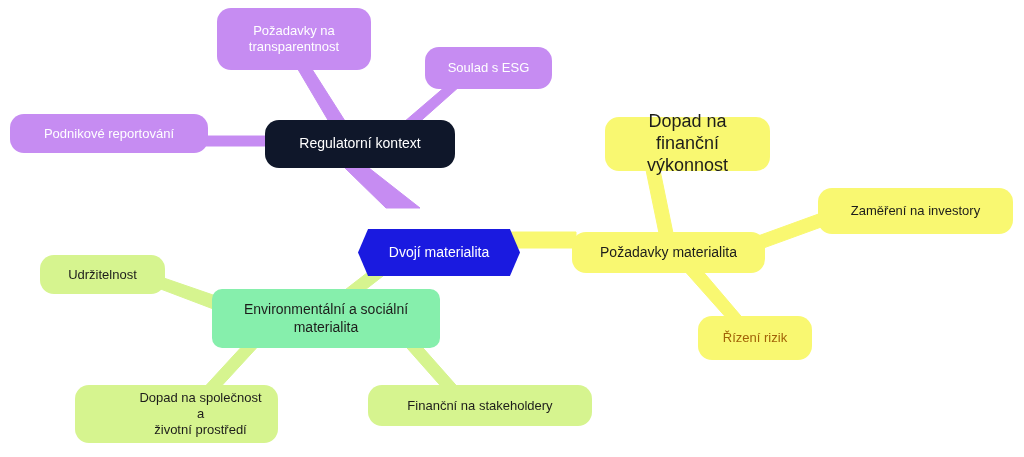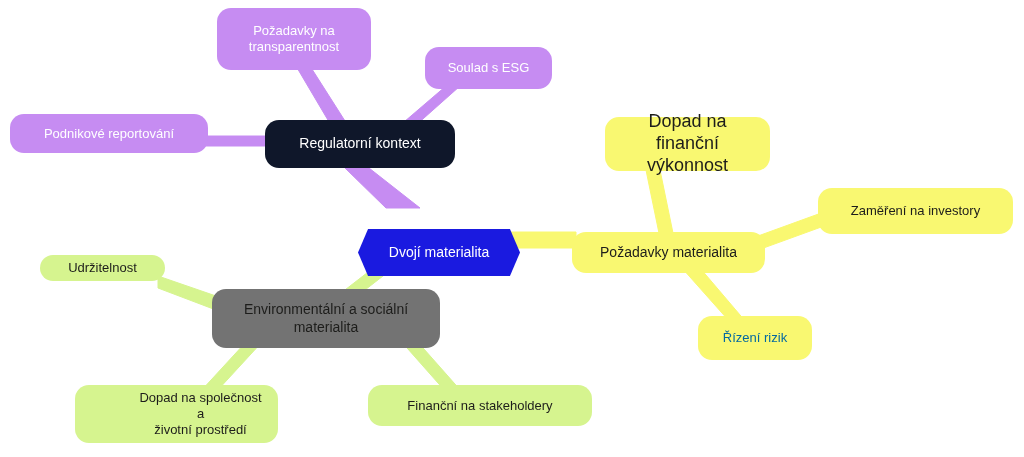--- a/index.html
+++ b/index.html
@@ -87,28 +87,28 @@
       <div class="node rounded branch-yellow" style="left: 572px; top: 232px; width: 193px; height: 41px; font-size: 14px; background: rgb(249, 248, 113); color: rgb(29, 29, 27);">
         <span class="node-label">Požadavky materialita</span>
       </div>
       <div class="node rounded branch-yellow" style="left: 605px; top: 117px; width: 165px; height: 54px; font-size: 18px; background: rgb(249, 248, 113); color: rgb(29, 29, 27);">
         <span class="node-label">Dopad na finanční
 výkonnost</span>
       </div>
       <div class="node rounded branch-yellow" style="left: 818px; top: 188px; width: 195px; height: 46px; font-size: 13px; background: rgb(249, 248, 113); color: rgb(29, 29, 27);">
         <span class="node-label">Zaměření na investory</span>
       </div>
-      <div class="node rounded branch-yellow" style="left: 698px; top: 316px; width: 114px; height: 44px; font-size: 13px; background: rgb(249, 248, 113); color: #0369a1;">
+      <div class="node rounded branch-yellow" style="left: 698px; top: 316px; width: 114px; height: 44px; font-size: 13px; background: rgb(249, 248, 113); color: #a16207;">
         <span class="node-label">Řízení rizik</span>
       </div>
-      <div class="node rounded branch-green" style="left: 212px; top: 289px; width: 228px; height: 59px; font-size: 14px; background: #737373; color: rgb(29, 29, 27);">
+      <div class="node rounded branch-green" style="left: 212px; top: 289px; width: 228px; height: 59px; font-size: 14px; background: #86efac; color: rgb(29, 29, 27); border-radius: 10px;">
         <span class="node-label">Environmentální a sociální
 materialita</span>
       </div>
-      <div class="node rounded branch-green" style="left: 40px; top: 255px; width: 125px; height: 26px; font-size: 13px; background: rgb(214, 244, 143); color: rgb(29, 29, 27);">
+      <div class="node rounded branch-green" style="left: 40px; top: 255px; width: 125px; height: 39px; font-size: 13px; background: rgb(214, 244, 143); color: rgb(29, 29, 27);">
         <span class="node-label">Udržitelnost</span>
       </div>
       <div class="node rounded branch-green" style="left: 75px; top: 385px; width: 203px; height: 58px; font-size: 13px; background: rgb(214, 244, 143); color: rgb(29, 29, 27); padding-left: 48px;">
         <span class="node-label">Dopad na společnost a
 životní prostředí</span>
       </div>
       <div class="node rounded branch-green" style="left: 368px; top: 385px; width: 224px; height: 41px; font-size: 13px; background: rgb(214, 244, 143); color: rgb(29, 29, 27);">
         <span class="node-label">Finanční na stakeholdery</span>
       </div>
       <div class="node hex root-node" style="left: 358px; top: 205px; width: 162px; height: 47px; font-size: 14px; background: rgb(26, 26, 224); color: rgb(255, 255, 255);">

